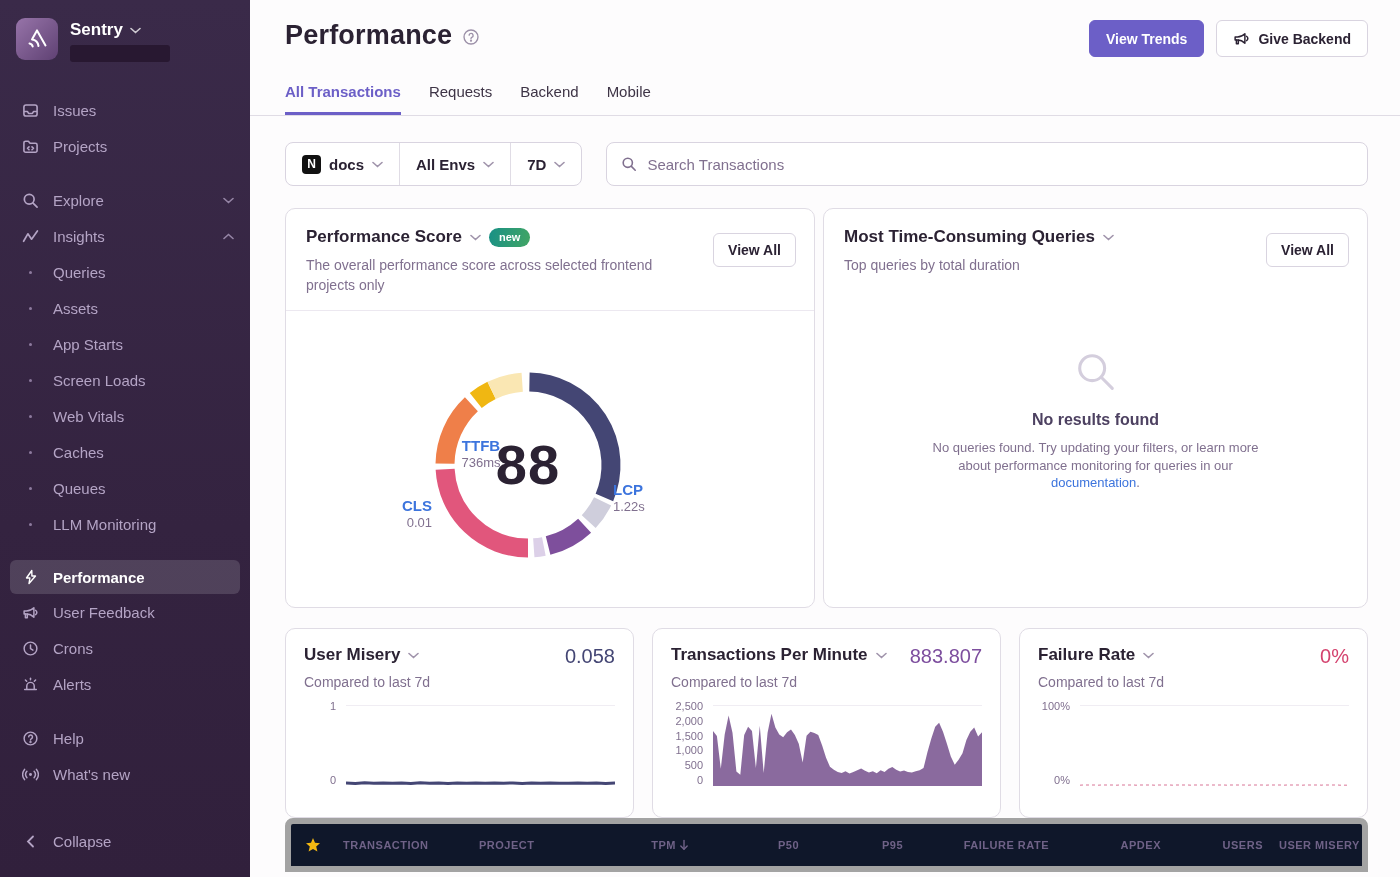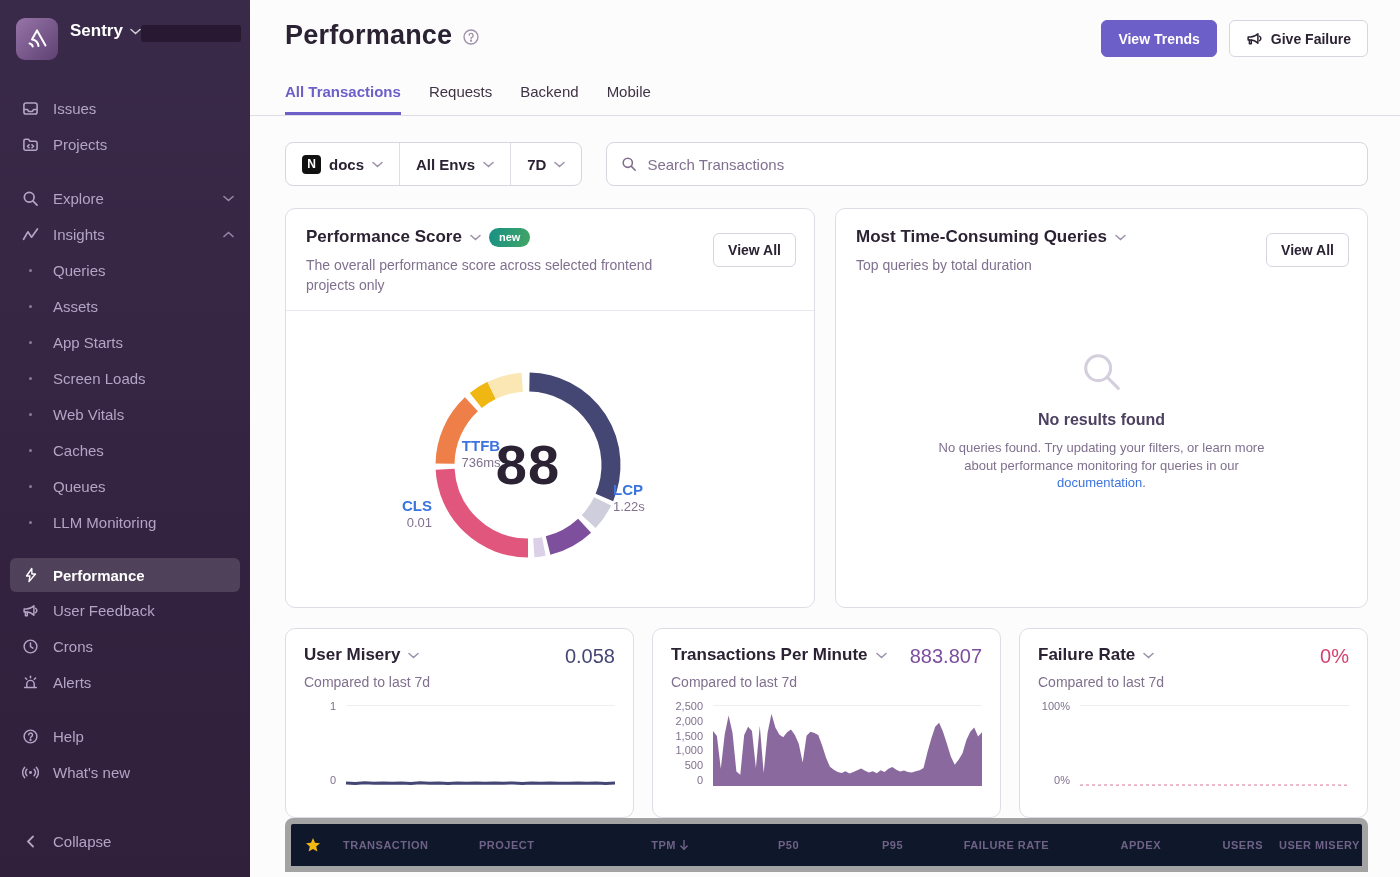--- a/index.html
+++ b/index.html
@@ -8,21 +8,21 @@
   body { display:flex; }
 
   
   .sidebar { width:250px; height:877px; flex:0 0 250px;
     background:linear-gradient(180deg,#3a2a49 0%, #342340 60%, #31203c 100%);
     color:#b4a4c5; display:flex; flex-direction:column; padding:14px 0 18px; }
   .brand { display:flex; align-items:flex-start; gap:12px; padding:4px 16px 10px; }
   .brand-tile { width:42px; height:42px; border-radius:9px; flex:0 0 42px;
     background:linear-gradient(135deg,#9774a9 0%, #5f4173 100%);
     display:flex; align-items:center; justify-content:center; }
-  .brand-col { display:flex; flex-direction:row; padding-top:2px;text-align:right; }
+  .brand-col { display:flex; flex-direction:column; padding-top:2px;text-align:right; }
   .brand-name { color:#fff; font-weight:bold; font-size:17px; display:flex; align-items:center; gap:7px; }
   .org-bar { margin-top:5px; width:100px; height:17px; background:#281831; border-radius:3px; }
   .nav { display:flex; flex-direction:column; flex:1; padding:10px 0 0; }
   .s-item { display:flex; align-items:center; gap:14px; height:36px; padding:0 16px 0 22px;
     font-size:15px; cursor:pointer; color:#b4a4c5; }
   .s-item .grow { flex:1; }
   .s-icon { width:17px; display:flex; justify-content:center; flex:0 0 17px; }
   .s-bullet { width:17px; display:flex; justify-content:center; flex:0 0 17px; }
   .s-bullet i { width:3px; height:3px; border-radius:50%; background:#8d7a9e; }
   .s-gap { height:18px; }
@@ -59,21 +59,21 @@
   .pf-div { width:1px; height:100%; background:#e0dce5; }
   .n-badge { width:19px; height:19px; background:#111; border-radius:4px; color:#fff;
     font-size:12px; font-weight:bold; display:flex; align-items:center; justify-content:center; }
   .search-box { flex:1; display:flex; align-items:center; gap:10px; background:#fff;
     border:1px solid #d9d4e0; border-radius:8px; height:44px; padding:0 14px; }
   .search-box input { border:none; outline:none; flex:1; font-size:15px; color:#2b2233;
     font-family:"Liberation Sans",sans-serif; background:transparent; }
   .search-box input::placeholder { color:#80708f; }
 
   
-  .row1 { display:flex; gap:20px; margin-top:22px; }
+  .row1 { display:flex; gap:8px; margin-top:22px; }
   .card { background:#fff; border:1px solid #e0dce5; border-radius:10px; position:relative; }
   .card-score { width:530px; flex:0 0 530px; height:400px; }
   .card-queries { flex:1; height:400px; }
   .card-head { padding:18px 20px 0; }
   .card-title-row { display:flex; align-items:center; gap:8px; }
   .card-title { font-size:17px; font-weight:bold; color:#2b2233; }
   .badge-new { background:linear-gradient(103deg,#189086,#42a564); color:#fff; font-size:11px;
     font-weight:bold; border-radius:20px; padding:3px 10px 4px; }
   .view-all { position:absolute; top:24px; right:18px; background:#fff; border:1px solid #d9d4e0;
     border-radius:6px; font-size:14px; font-weight:bold; color:#2b2233; padding:8px 14px; cursor:pointer; }
@@ -342,21 +342,21 @@
       <div class="title-actions">
         <button class="btn btn-primary">
           <span>View Trends</span>
         </button>
         <button class="btn btn-default">
           <svg class="ic" width="17" height="17" viewBox="0 0 16 16" fill="none" stroke="#2b2233" stroke-width="1.4" stroke-linejoin="round" stroke-linecap="round">
               <path d="M2 6.5 h2.2 C7 6.5 9.5 5.2 11.2 3.5 V12.5 C9.5 10.8 7 9.5 4.2 9.5 H2 Z"></path>
               <path d="M3.2 9.5 V13 h1.8 V9.5"></path>
               <path d="M12.8 6 a2.3 2.3 0 0 1 0 4"></path>
             </svg>
-          <span>Give Failure</span>
+          <span>Give Backend</span>
         </button>
       </div>
     </div>
     <div class="tabs">
       <div class="tab active">All Transactions</div>
       <div class="tab">Requests</div>
       <div class="tab">Backend</div>
       <div class="tab">Mobile</div>
     </div>
   </div>

